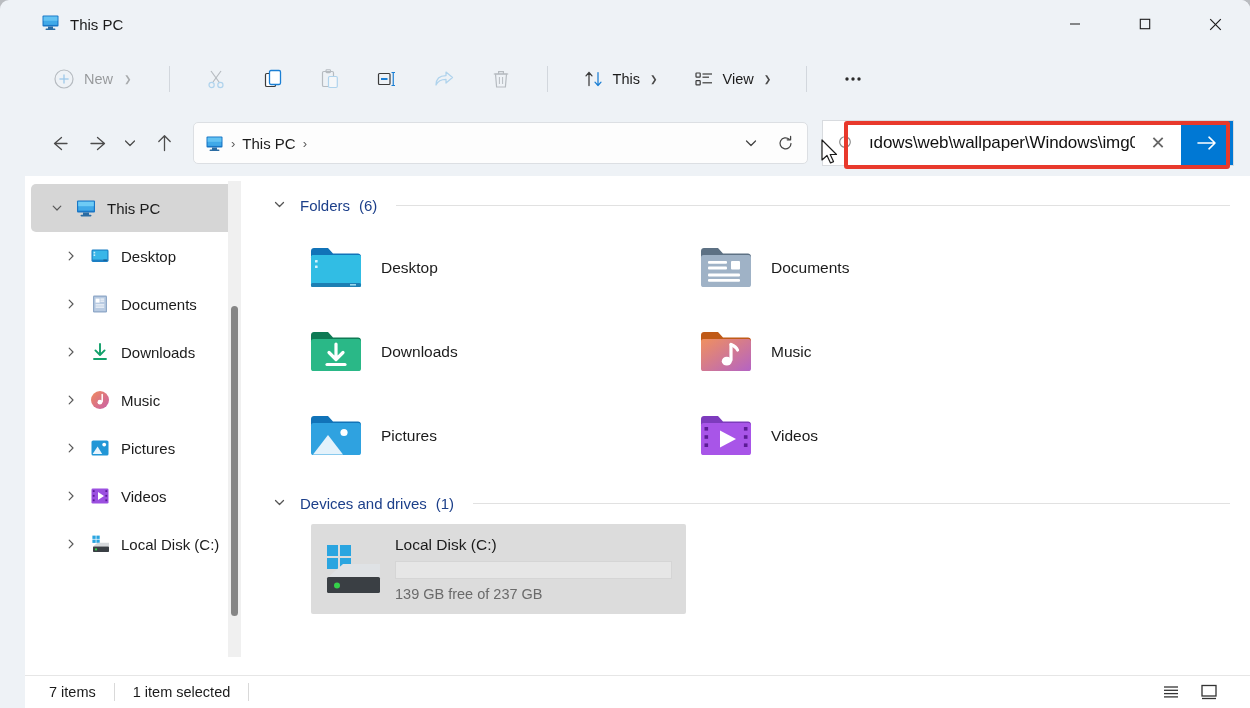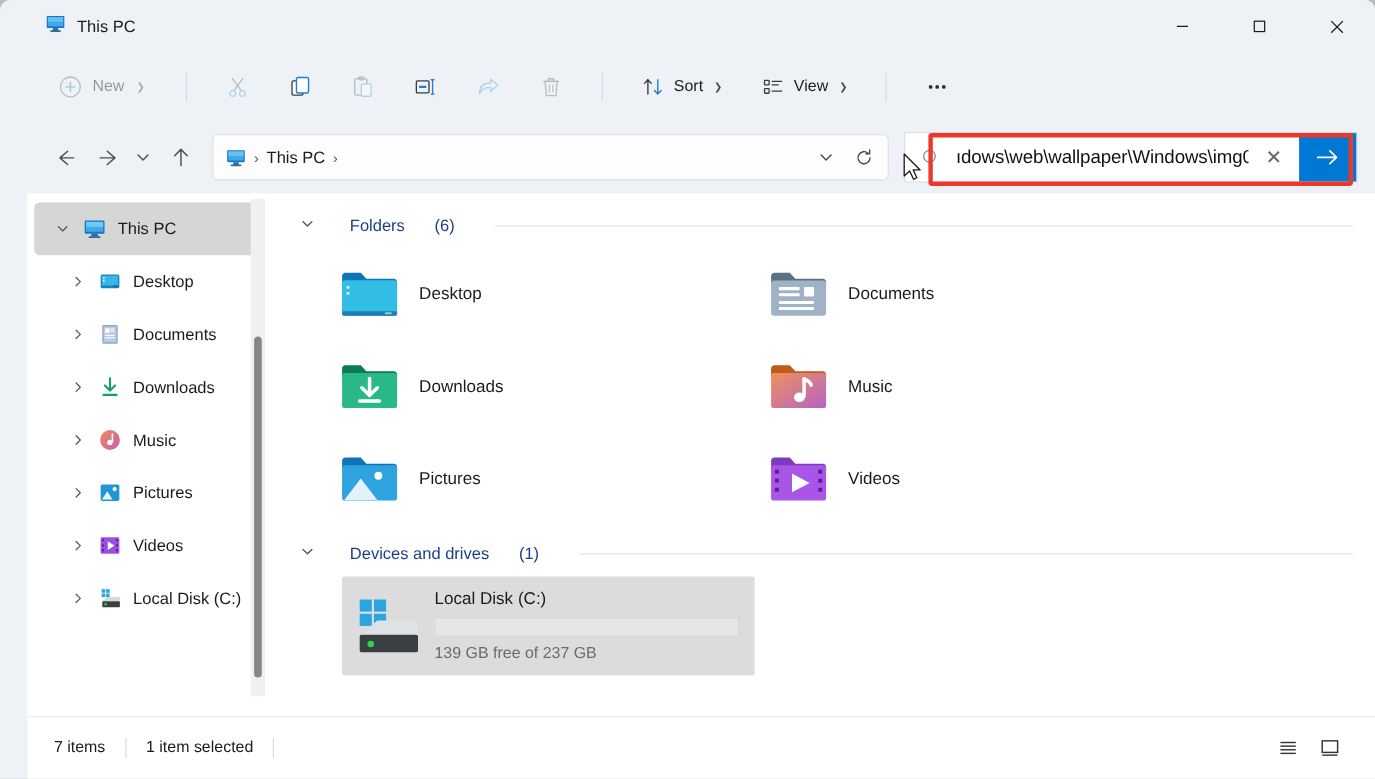--- a/index.html
+++ b/index.html
@@ -130,21 +130,21 @@
   .tree-label { font-size: 15px; color: #1b1b1b; white-space: nowrap; }
   .sb-scroll {
     position: absolute; right: 4px; top: 5px; width: 13px; bottom: 18px;
     background: #f0f0f0;
   }
   .sb-thumb { position: absolute; left: 3px; top: 125px; width: 7px; height: 310px; background: #868686; border-radius: 4px; }
 
   
   .content { flex: 1; background: #fff; padding: 12px 0 0 0; min-width: 0; overflow: hidden; }
   .group-head {
-    display: flex; align-items: center; gap: 27px;
+    display: flex; align-items: center; gap: 9px;
     padding: 0 20px 0 50px; height: 34px; margin-bottom: 4px;
   }
   .grp-chev { color: #555; font-size: 11px; margin-left: -22px; width: 18px; }
   .grp-title { font-size: 15px; color: #1c3f8a; white-space: nowrap; }
   .grp-count { font-size: 15px; color: #1c3f8a; }
   .grp-rule { flex: 1; height: 1px; background: #e1e1e1; margin-left: 10px; }
 
   .grid { display: flex; flex-wrap: wrap; padding-left: 50px; }
   .tile {
     width: 390px; height: 84px; display: flex; align-items: center;
@@ -160,21 +160,21 @@
   }
   .drive-ico { width: 62px; height: 54px; flex: none; }
   .drive-info { flex: 1; display: flex; flex-direction: column; gap: 7px; }
   .drive-name { font-size: 15.5px; color: #1b1b1b; }
   .bar-track { height: 18px; background: #e6e6e6; border: 1px solid #d5d5d5; width: 100%; }
   .bar-fill { height: 100%; background: #0f9bf0; }
   .drive-free { font-size: 14.5px; color: #6b6b6b; }
 
   
   .statusbar {
-    height: 57px; flex: none; background: #fff;
+    height: 33px; flex: none; background: #fff;
     border-top: 1px solid #e6e6e6;
     display: flex; align-items: center; padding: 0 12px 0 24px;
     gap: 0;
   }
   .st-text { font-size: 14.5px; color: #1b1b1b; }
   .st-sep { width: 1px; height: 18px; background: #d9d9d9; margin: 0 18px; }
   .st-right { margin-left: auto; display: flex; gap: 4px; padding-right: 12px; }
   .view-btn {
     width: 34px; height: 32px; border-radius: 4px;
     display: flex; align-items: center; justify-content: center; color: #333;
@@ -298,21 +298,21 @@
 
     <div class="tb-sep"></div>
 
     <div class="tb-btn">
       <span>
         <svg class="tb-icon" viewBox="0 0 22 22">
           <path d="M6 17.5 L6 4.5 M6 4.5 L3 7.8 M6 4.5 L9 7.8" fill="none" stroke="#3b3b3b" stroke-width="1.25" stroke-linecap="round"></path>
           <path d="M15 4.5 L15 17.5 M15 17.5 L12 14.2 M15 17.5 L18 14.2" fill="none" stroke="#1b7fd4" stroke-width="1.25" stroke-linecap="round"></path>
         </svg>
       </span>
-      <span>Sort</span>
+      <span>This</span>
       <span class="chev">❯</span>
     </div>
 
     <div class="tb-btn">
       <span>
         <svg class="tb-icon" viewBox="0 0 22 22">
           <rect x="3" y="5" width="4.2" height="4.2" rx="0.6" fill="none" stroke="#3b3b3b" stroke-width="1.2"></rect>
           <rect x="3" y="12.6" width="4.2" height="4.2" rx="0.6" fill="none" stroke="#3b3b3b" stroke-width="1.2"></rect>
           <line x1="9.5" y1="6" x2="19" y2="6" stroke="#3b3b3b" stroke-width="1.2"></line>
           <line x1="9.5" y1="9.2" x2="16" y2="9.2" stroke="#3b3b3b" stroke-width="1.2"></line>

